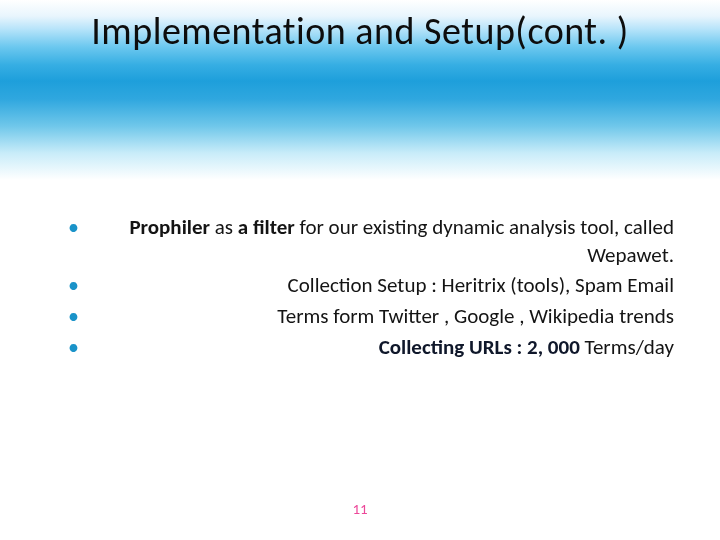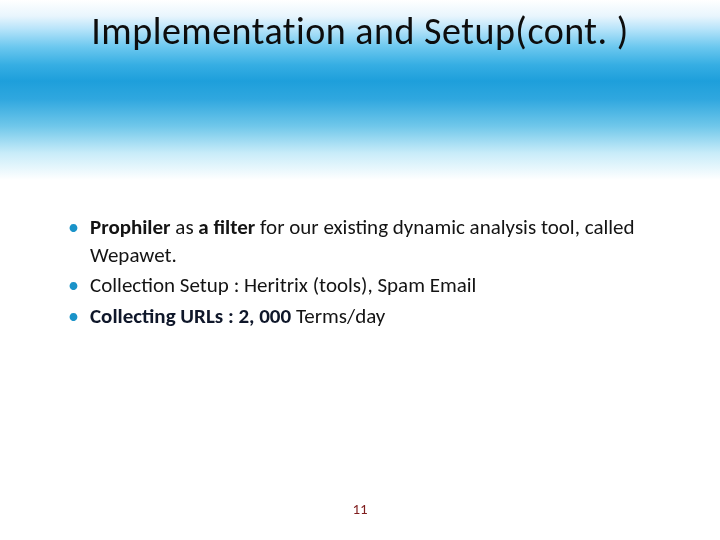--- a/index.html
+++ b/index.html
@@ -1,15 +1,15 @@
 <!DOCTYPE html>
 <html><head>
   <meta charset="utf-8">
   <style>
-    * { box-sizing: border-box; margin: 0; padding: 0; }
+    * { box-sizing: border-box; margin: 0; padding: 0; text-align: right; }
     html, body { width: 720px; height: 540px; overflow: hidden; }
     body {
       background: #fff;
       font-family: "Segoe UI", "Candara", "Calibri", Arial, sans-serif;
       position: relative;
       color: #1a1a1a;
     }
     .banner {
       position: absolute;
       inset: 0 0 auto 0;
@@ -63,37 +63,40 @@
     }
     .b { font-weight: 700; }
     .c-accent { color: #0f172a; font-weight: 700; }
     .pagenum {
       position: absolute;
       bottom: 22px;
       left: 0;
       right: 0;
       text-align: center;
       font-size: 15px;
-      color: #7f1d1d;
+      color: #ec4899;
     }
   </style>
 </head>
 <body>
 
 <div class="banner"></div>
 
 <h1 class="title">Implementation and Setup(cont. )</h1>
 
 <div class="content">
   <ul class="bullets">
     <li>
       <span class="b">Prophiler</span><span> as </span><span class="b">a filter</span><span> for our existing dynamic analysis tool, called Wepawet.</span>
     </li>
     <li>
       <span>Collection Setup : Heritrix (tools), Spam Email</span>
     </li>
     <li>
+      <span>Terms form Twitter , Google , Wikipedia trends</span>
+    </li>
+    <li>
       <span class="c-accent">Collecting URLs : 2, 000</span><span> Terms/day</span>
     </li>
   </ul>
 </div>
 
 <div class="pagenum">11</div>
 
 </body></html>

